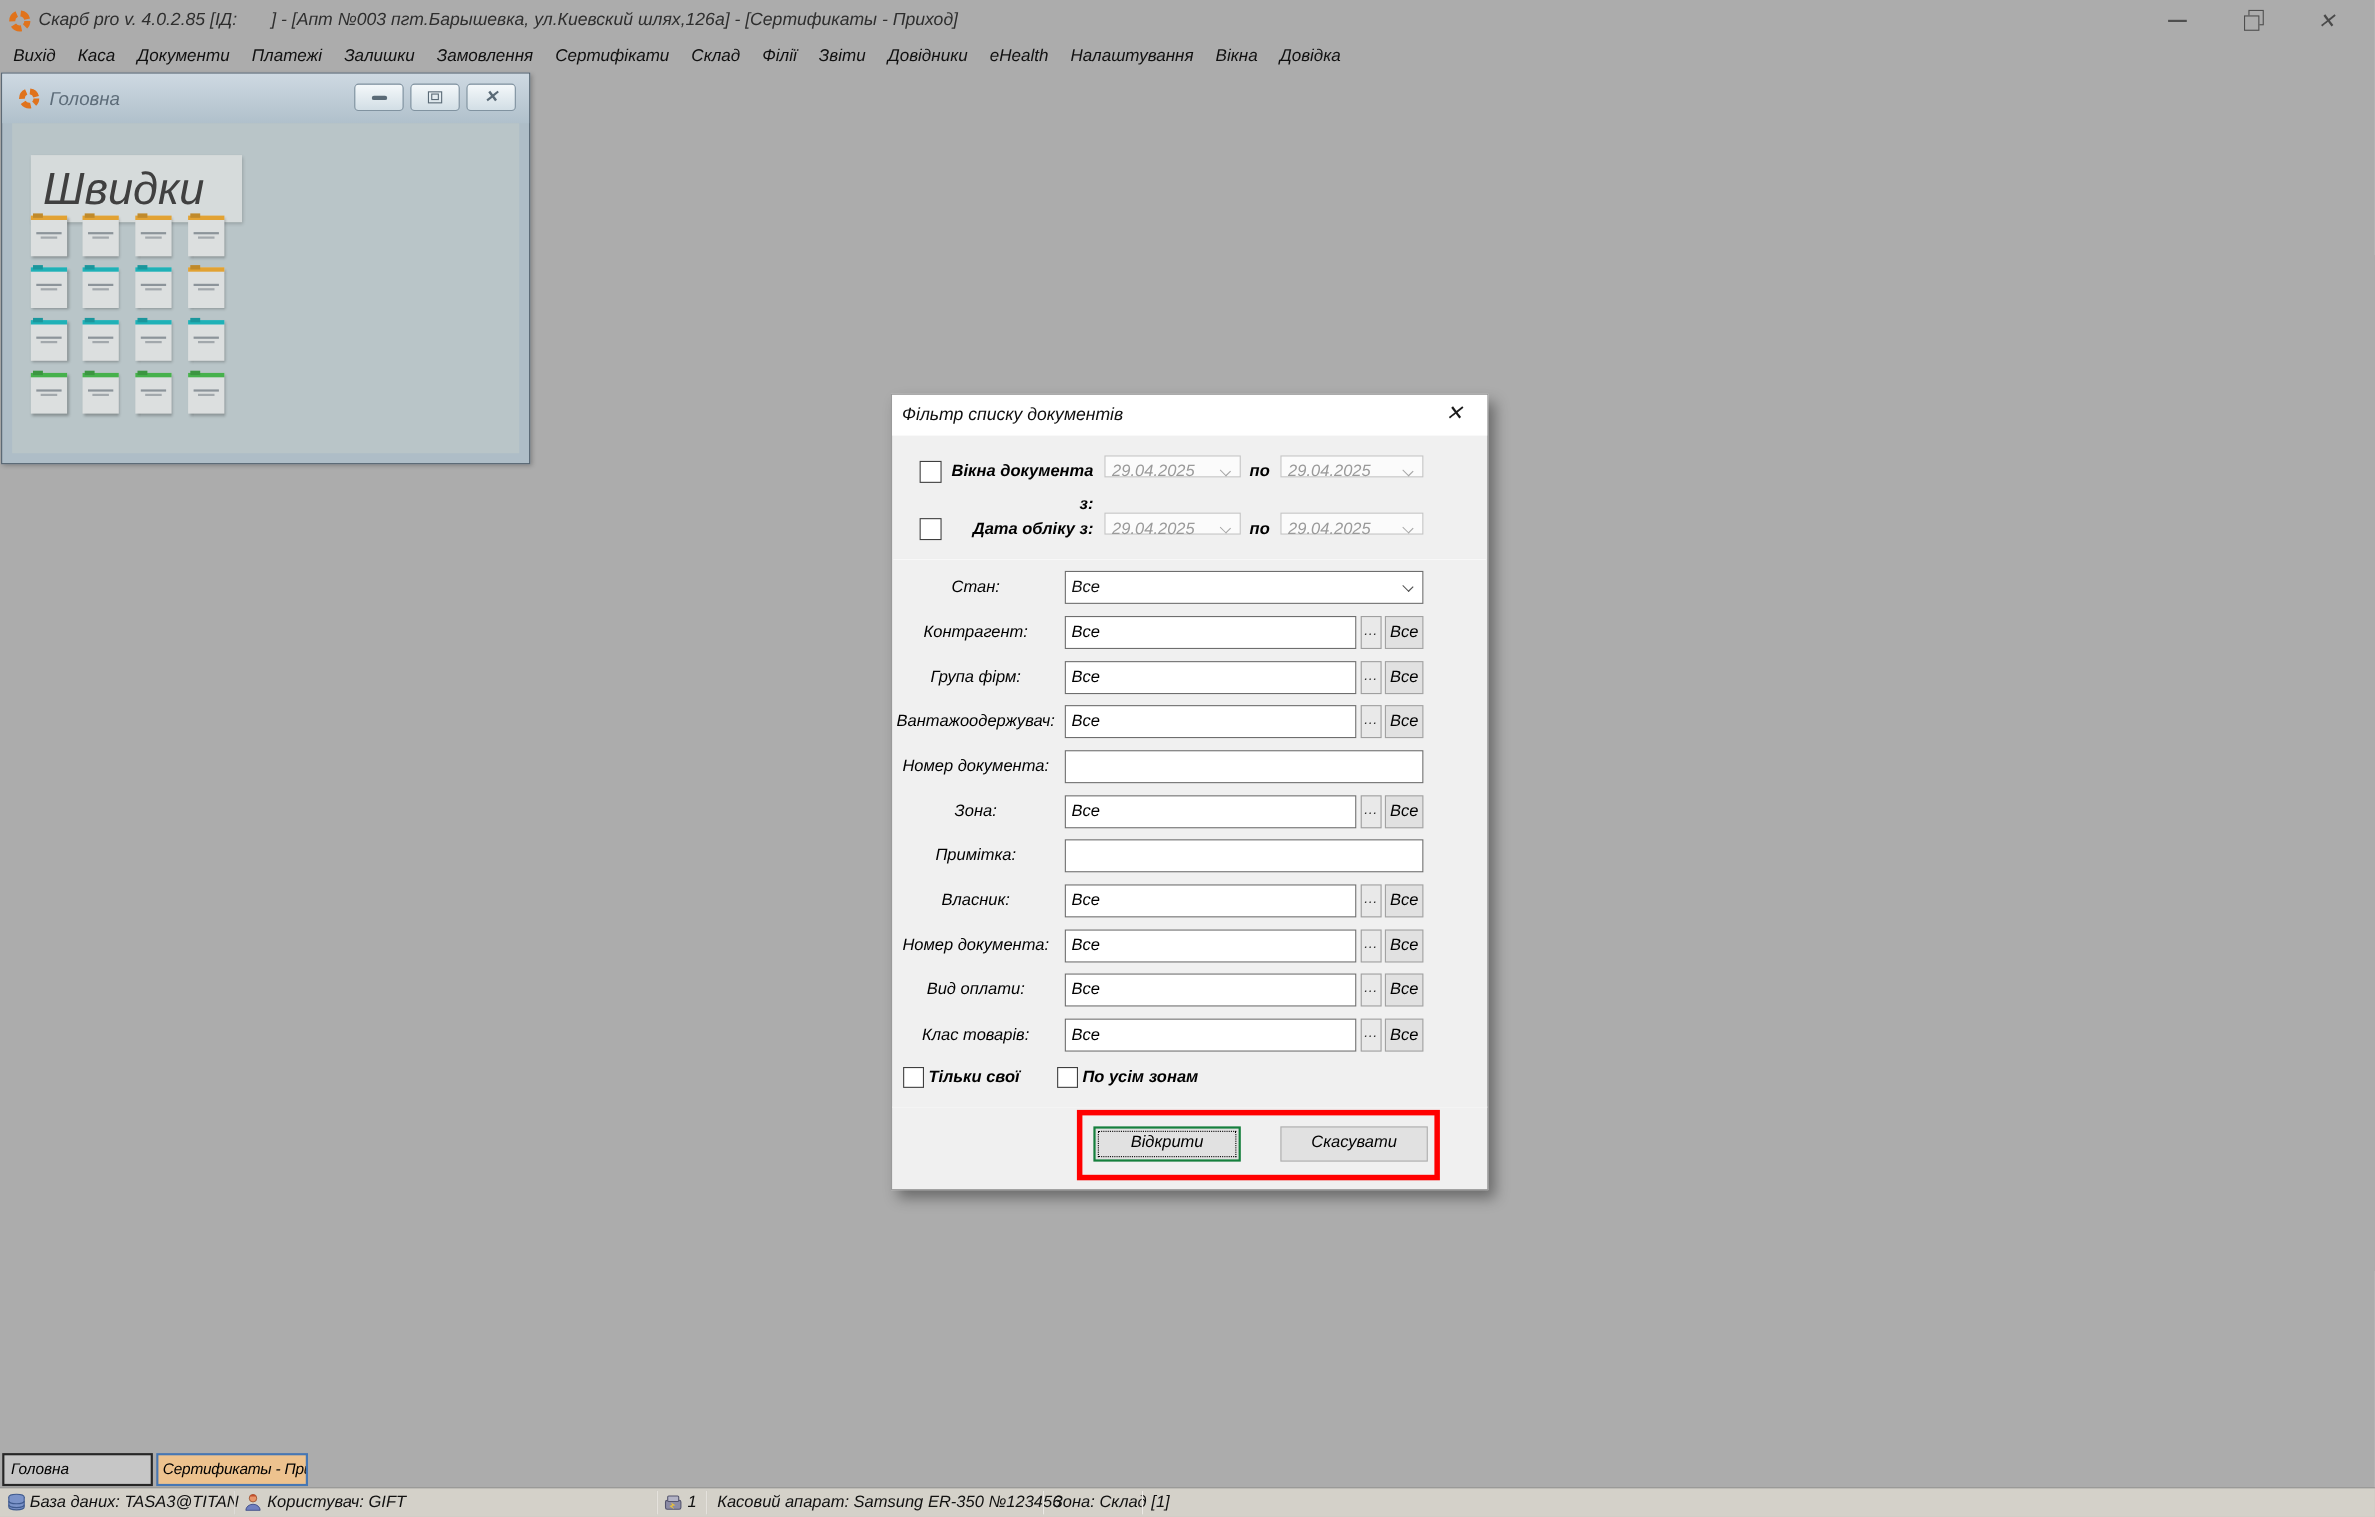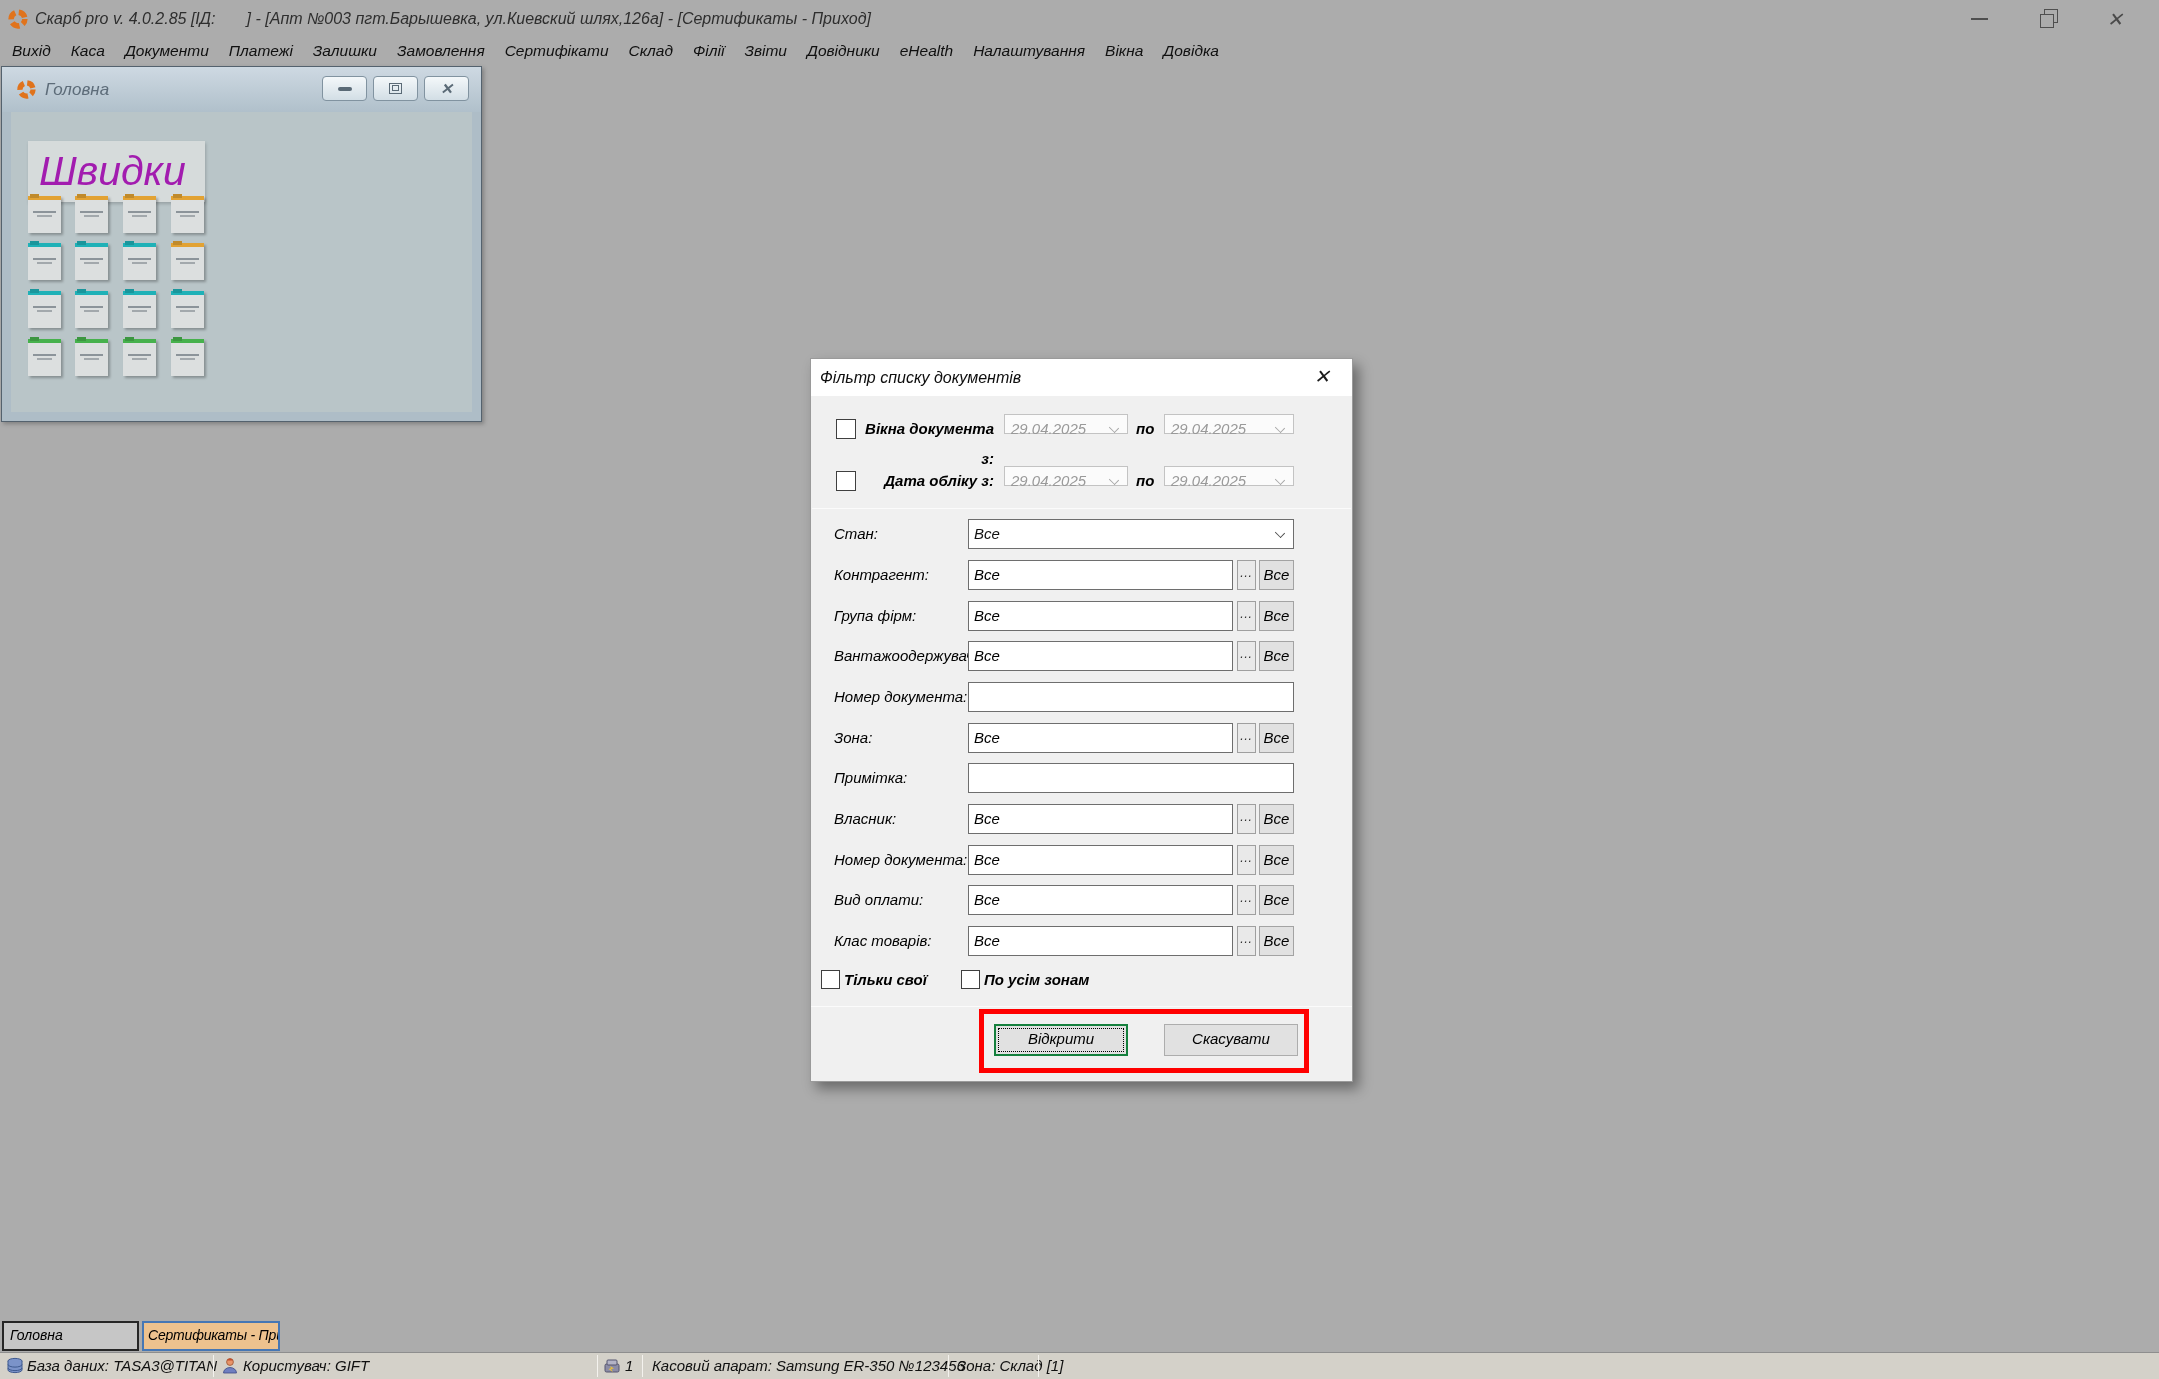--- a/index.html
+++ b/index.html
@@ -34,23 +34,23 @@
   .mdi-logo { margin-left:14px; width:21px; height:21px; }
   .mdi-title { margin-left:8px; font-size:17px; color:#5d6c79; }
   .mdi-btns { position:absolute; right:12px; top:9px; display:flex; gap:6px; }
   .mdi-btn { width:45px; height:25px; border:1px solid #8193a0; border-radius:4px;
          background:linear-gradient(#f4f8fa,#d2dee5); display:flex; align-items:center; justify-content:center; }
   .g-min { width:14px; height:4px; background:#5a6a76; border-radius:2px; }
   .g-rest { position:relative; width:13px; height:11px; border:1.7px solid #5a6a76; }
   .g-rest::after { content:''; position:absolute; left:2px; top:1px; width:5px; height:4px; border:1.5px solid #5a6a76; }
   .g-close { font-size:15px; font-weight:700; color:#5a6a76; line-height:1; }
   .mdi-content { position:absolute; left:9px; right:9px; top:45px; bottom:9px; background:#b9c5c8; }
-  .banner { position:absolute; left:17px; top:29px; width:177px; height:61px; background:#d6dbdb;
+  .banner { position:absolute; left:17px; top:29px; width:192px; height:61px; background:#d6dbdb;
          box-shadow:1px 2px 3px rgba(0,0,0,.18); overflow:hidden; white-space:nowrap;
-         font-size:41px; color:#a21caf; line-height:60px; padding-left:11px; }
+         font-size:41px; color:#404040; line-height:60px; padding-left:11px; }
   .tile { position:absolute; width:33px; height:37px; background:#dcdfdf; box-shadow:1.5px 2px 2.5px rgba(0,0,0,.28); }
   .tile-bar { position:absolute; left:0; right:0; top:0; height:3.5px; }
   .tile-bar::before { content:''; position:absolute; left:2px; top:-2px; width:9px; height:4px; background:inherit; filter:brightness(.85); }
   .tile-l1 { position:absolute; left:15%; right:15%; top:15px; height:2px; background:#4b5560; opacity:.55; }
   .tile-l2 { position:absolute; left:28%; right:28%; top:19px; height:2px; background:#4b5560; opacity:.4; }
   .c-orange { background:#e2a233; } .c-teal { background:#1fb1b7; } .c-green { background:#46b14c; }
 
   
   .dialog { position:absolute; left:810px; top:358px; width:543px; height:724px;
             background:#f0f0f0; border:1px solid #9a9a9a; box-shadow:6px 7px 12px rgba(0,0,0,.38); }
@@ -63,21 +63,21 @@
   .date-row { position:absolute; left:0; height:30px; width:100%; }
   .cb { width:20px; height:20px; background:#fff; border:1.6px solid #3f3f3f; }
   .date-row .cb { position:absolute; left:25px; top:5px; }
   .date-label { position:absolute; left:40px; width:143px; text-align:right; font-size:15px; font-weight:700; line-height:30px; color:#000; }
   .datecombo { position:absolute; top:0; height:20px; background:#fbfbfb; border:1px solid #c3c3c3; }
   .datecombo .val { position:absolute; left:6px; top:0; line-height:28px; font-size:15px; color:#9a9a9a; }
   .chev { position:absolute; right:9px; top:9px; width:8px; height:8px; border-right:1.6px solid #a5a5a5; border-bottom:1.6px solid #a5a5a5; transform:rotate(45deg) scaleY(.8); }
   .between { position:absolute; top:0; line-height:30px; font-size:15px; font-weight:700; color:#000; }
 
   .f-row { position:absolute; left:0; width:100%; height:30px; }
-  .f-label { position:absolute; left:0; width:152px; text-align:left; line-height:30px; font-size:15px; color:#000; white-space:nowrap;margin-left:23px; }
+  .f-label { position:absolute; left:0; width:152px; text-align:center; line-height:30px; font-size:15px; color:#000; white-space:nowrap; }
   .f-ctl { position:absolute; left:157px; width:326px; height:30px; display:flex; gap:3.5px; }
   .txtbox { flex:1 1 auto; height:30px; background:#fff; border:1px solid #6e6e6e; font-size:15px; line-height:28px; padding:0 5px; color:#000; }
   .combo { position:relative; flex:1 1 auto; height:30px; background:#fff; border:1px solid #6e6e6e; font-size:15px; line-height:28px; padding:0 5px; }
   .combo .chev { border-color:#4d4d4d; }
   .btn-dots { flex:0 0 19px; height:30px; background:#e9e9e9; border:1px solid #9f9f9f; font-size:13px; line-height:24px; text-align:center; color:#333; }
   .btn-all { flex:0 0 35px; height:30px; background:#e1e1e1; border:1px solid #a3a3a3; font-size:15px; line-height:28px; text-align:center; color:#000; }
 
   .foot-cb-row { position:absolute; left:0; top:611px; height:21px; width:100%; }
   .foot-cb-row .cb { position:absolute; top:0; width:19px; height:19px; }
   .fcb-label { position:absolute; top:0; line-height:19px; font-size:15px; font-weight:700; color:#000; }

